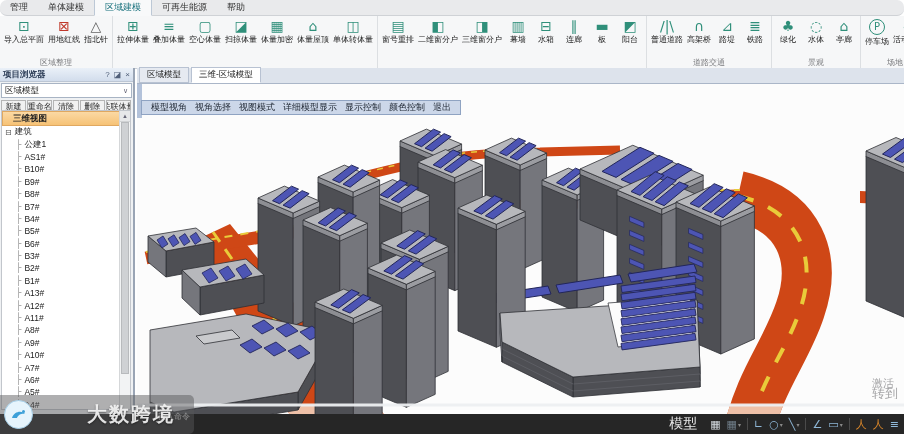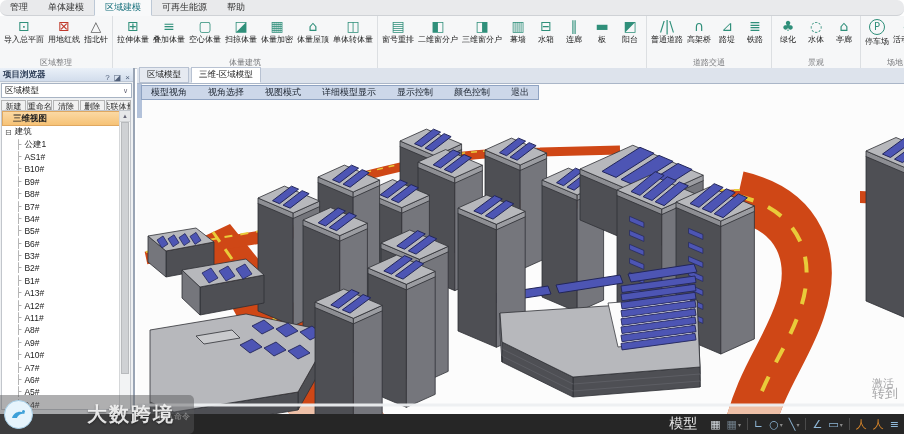--- a/index.html
+++ b/index.html
@@ -18,21 +18,21 @@
   .ritems{display:flex;flex:1;align-items:flex-start;}
   .ritem{display:flex;flex-direction:column;align-items:center;padding:1px 2px;min-width:24px;}
   .ricon{font-size:14px;line-height:17px;color:#2f8f7a;font-family:"DejaVu Sans",sans-serif;}
   .ricon.circle{border:1px solid #2f8f7a;border-radius:50%;width:14px;height:14px;line-height:14px;
                 font-size:10px;text-align:center;margin:1px 0 2px;}
   .rlabel{font-size:8px;color:#222;white-space:nowrap;line-height:9px;}
   .rcaption{font-size:8px;color:#78797c;text-align:center;line-height:11px;white-space:nowrap;}
   
   #sidebar{position:absolute;left:0;top:68px;width:135px;height:346px;background:#eff1f3;
            border-right:2px solid #9aa5b5;box-sizing:border-box;}
-  #sb-header{height:13px;background:linear-gradient(#eaf0f8,#d2ddec);display:flex;align-items:center;
+  #sb-header{height:13px;background:linear-gradient(#eaf0f8,#d2ddec);display:flex;align-items:flex-end;
              padding:0 3px;border-bottom:1px solid #bcc6d4;}
   #sb-title{font-size:8.5px;font-weight:bold;color:#30405a;flex:1;}
   .sb-hicon{font-size:8px;color:#51607a;margin-left:4px;}
   #sb-select{height:13px;margin:1px 1px 0;background:#fff;border:1px solid #a8b4c4;display:flex;
              align-items:center;padding:0 3px;font-size:8.5px;color:#222;}
   #sb-select .arrow{margin-left:auto;font-size:7px;color:#667;}
   #sb-buttons{display:flex;margin:2px 1px 1px;height:13px;}
   .sb-btn{flex:1;background:#f1f1f1;border:1px solid #b5b5b5;margin-right:1px;font-size:8px;
           color:#222;display:flex;align-items:center;justify-content:center;white-space:nowrap;overflow:hidden;}
   #tree{position:absolute;left:1px;top:42px;right:2px;bottom:4px;background:#fff;
@@ -46,22 +46,22 @@
   #tree-scroll .sarrow{height:10px;background:#e7e8ea;border-bottom:1px solid #d0d2d4;font-size:6px;
                        color:#667;text-align:center;line-height:10px;}
   #tree-thumb{position:absolute;left:1px;right:1px;top:11px;height:250px;background:#cfd1d4;border:1px solid #b8babd;}
   
   #viewtabs{position:absolute;left:137px;top:68px;width:767px;height:16px;background:#dde3ec;
             border-bottom:1px solid #aab6c8;display:flex;align-items:flex-end;padding-left:2px;box-sizing:border-box;}
   .vtab{font-size:8.5px;color:#222;padding:1px 7px;background:#e6eaf1;border:1px solid #b8c2d2;margin-right:2px;}
   .vtab.active{background:#ffffff;border-bottom:1px solid #fff;}
   #scene-wrap{position:absolute;left:137px;top:84px;width:767px;height:330px;background:#fcfcfc;}
   #left-strip{position:absolute;left:137px;top:84px;width:5px;height:34px;background:#b3c2da;z-index:4;}
-  #vtoolbar{position:absolute;left:141px;top:85px;height:13px;background:#ccd7e9;border:1px solid #8fa3c2;
-            display:flex;align-items:center;padding:0 5px;z-index:5;gap:13px;}
+  #vtoolbar{position:absolute;left:141px;top:100px;height:13px;background:#ccd7e9;border:1px solid #8fa3c2;
+            display:flex;align-items:center;padding:0 5px;z-index:5;}
   .vtool{font-size:9px;color:#1c2430;margin:0 4px;white-space:nowrap;}
   
   #win-activate{position:absolute;left:872px;top:377px;width:32px;overflow:hidden;z-index:6;color:#a4a4a6;}
   #win-activate .l1{font-size:11px;line-height:12px;}
   #win-activate .l2{font-size:13px;line-height:10px;}
   
   #statusbar{position:absolute;left:0;top:414px;width:904px;height:20px;background:#262626;z-index:10;}
   #status-right{position:absolute;right:2px;top:0;height:20px;display:flex;align-items:center;}
   #status-model{color:#e8e8e8;font-size:14px;margin-right:10px;}
   .sicon{font-size:11px;margin:0 3px;display:flex;align-items:center;font-family:"DejaVu Sans",sans-serif;}
@@ -129,21 +129,20 @@
         </div>
         <div class="ritem">
           <span class="ricon">⌂</span>
           <span class="rlabel">体量屋顶</span>
         </div>
         <div class="ritem">
           <span class="ricon">◫</span>
           <span class="rlabel">单体转体量</span>
         </div>
       </div>
-      <div class="rcaption">体量建筑</div>
     </div>
     <div class="rgroup">
       <div class="ritems">
         <div class="ritem">
           <span class="ricon">▤</span>
           <span class="rlabel">窗号重排</span>
         </div>
         <div class="ritem">
           <span class="ricon">◧</span>
           <span class="rlabel">二维窗分户</span>

